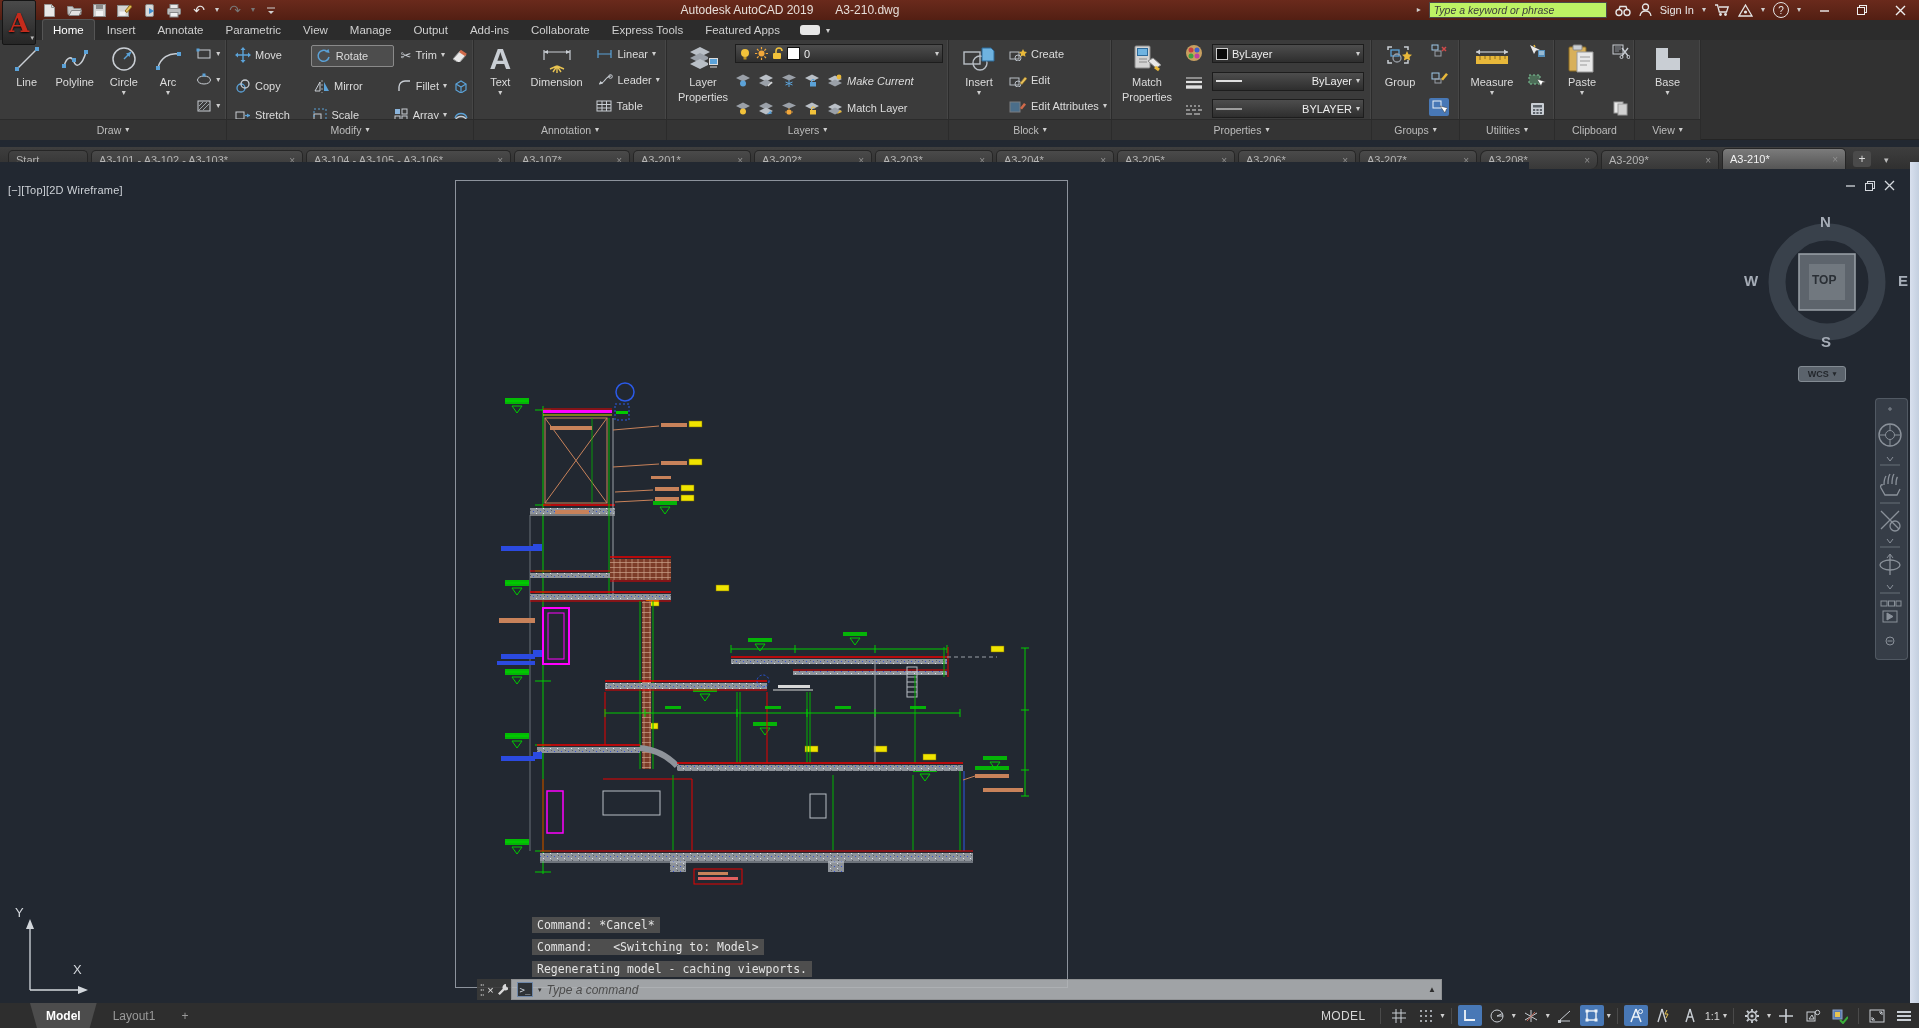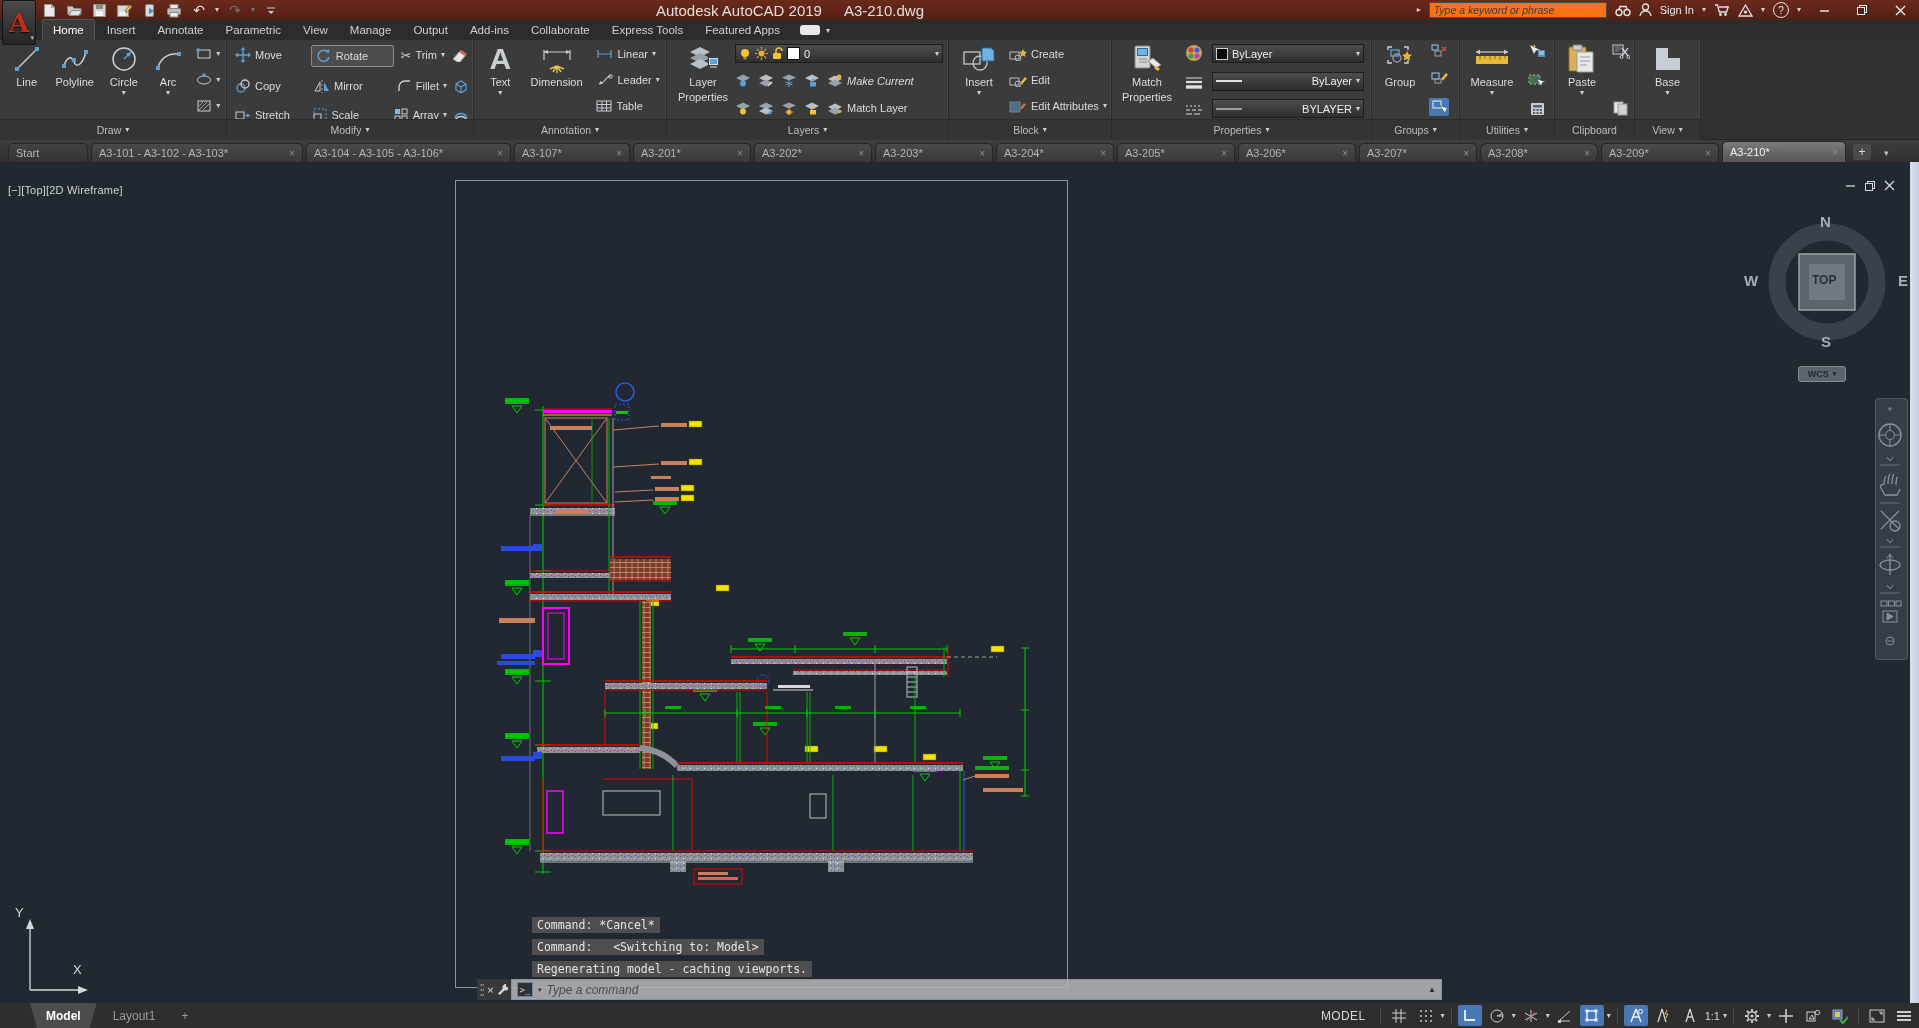--- a/index.html
+++ b/index.html
@@ -13,23 +13,23 @@
     background:linear-gradient(#6a2a1c,#531f13);display:flex;align-items:center;}
   .appbtn{position:absolute;left:2px;top:0;width:32px;height:43px;z-index:20;
     background:linear-gradient(#4a4a4a,#262626);border:1px solid #151515;border-radius:2px;
     display:flex;align-items:center;justify-content:center;}
   .appbtn .a{font-family:"DejaVu Serif",serif;font-weight:bold;font-size:26px;
     color:#c42b1c;text-shadow:0 1px 2px #000;line-height:1;}
   .appbtn .c{position:absolute;right:1px;bottom:2px;font-size:7px;color:#bbb;}
   .qat{position:absolute;left:40px;top:1px;height:18px;display:flex;align-items:center;gap:7px;z-index:21;}
   .qi{width:18px;height:16px;display:flex;align-items:center;justify-content:center;}
   .title{position:absolute;left:640px;top:0;width:300px;height:20px;display:flex;
-    align-items:center;justify-content:center;gap:22px;font-size:15px;color:#e6ded9;}
+    align-items:center;justify-content:center;gap:22px;font-size:12px;color:#e6ded9;}
   .tbr{position:absolute;right:4px;top:1px;height:18px;display:flex;align-items:center;gap:8px;z-index:21;}
-  .srch{width:168px;height:14px;background:#f97316;border:1px solid #4a4a4a;
+  .srch{width:168px;height:14px;background:#bef264;border:1px solid #4a4a4a;
     display:flex;align-items:center;padding:0 4px;font-style:italic;font-size:10.5px;color:#3c3c3c;}
   .tbtxt{font-size:11px;color:#e8e8e8;}
   .wbtn{width:30px;height:18px;display:flex;align-items:center;justify-content:center;}
   .car{font-size:8px;color:#cfcfcf;line-height:1;}
   
   .rtabs{position:absolute;left:0;top:20px;width:1919px;height:20px;background:#2c2c2c;
     display:flex;align-items:flex-end;padding-left:42px;box-sizing:border-box;gap:2px;}
   .rtab{height:20px;display:flex;align-items:center;padding:0 10px;font-size:11.5px;color:#cfcfcf;}
   .rtab.on{background:#3b3b3b;color:#fff;border-radius:3px 3px 0 0;border:1px solid #555;border-bottom:none;}
   .rpill{width:20px;height:10px;background:#e8e8e8;border-radius:3px;margin:0 4px 5px 8px;}
@@ -45,21 +45,21 @@
   .rbtn{display:flex;flex-direction:column;align-items:center;justify-content:flex-start;
     padding-top:4px;font-size:11px;color:#dcdcdc;line-height:1.15;text-align:center;}
   .rbtn .lb{margin-top:2px;}
   .srow{display:flex;align-items:center;gap:4px;height:20px;font-size:11px;color:#dcdcdc;white-space:nowrap;}
   .hl{background:#4d4d4d;border:1px solid #8a8a8a;border-radius:2px;}
   .combo{height:17px;background:linear-gradient(#4d4d4d,#2e2e2e);border:1px solid #1d1d1d;
     display:flex;align-items:center;font-size:11px;color:#eee;padding:0 3px;gap:4px;}
   .combo .fill{flex:1;}
   .minicol{display:flex;flex-direction:column;justify-content:space-between;padding:4px 0;}
   
-  .ftabs{position:absolute;left:0;top:140px;width:1919px;height:22px;
+  .ftabs{position:absolute;left:0;top:147px;width:1919px;height:22px;
     background:linear-gradient(#3e3e3e,#303030);display:flex;align-items:flex-end;
     padding-left:8px;box-sizing:border-box;gap:3px;}
   .ft{height:19px;border-radius:5px 5px 0 0;background:linear-gradient(#4a4a4a,#383838);
     border:1px solid #262626;border-bottom:none;display:flex;align-items:center;
     justify-content:space-between;padding:0 7px;font-size:11px;color:#b4b4b4;
     box-sizing:border-box;flex:none;white-space:nowrap;overflow:hidden;}
   .ft .x{color:#8f8f8f;font-size:10px;margin-left:6px;}
   .ft.on{background:linear-gradient(#7b7b7b,#555);color:#f2f2f2;height:21px;}
   .ftplus{width:18px;height:16px;margin:0 0 2px 4px;background:#4a4a4a;border-radius:3px;
     display:flex;align-items:center;justify-content:center;color:#ddd;font-size:12px;flex:none;}

